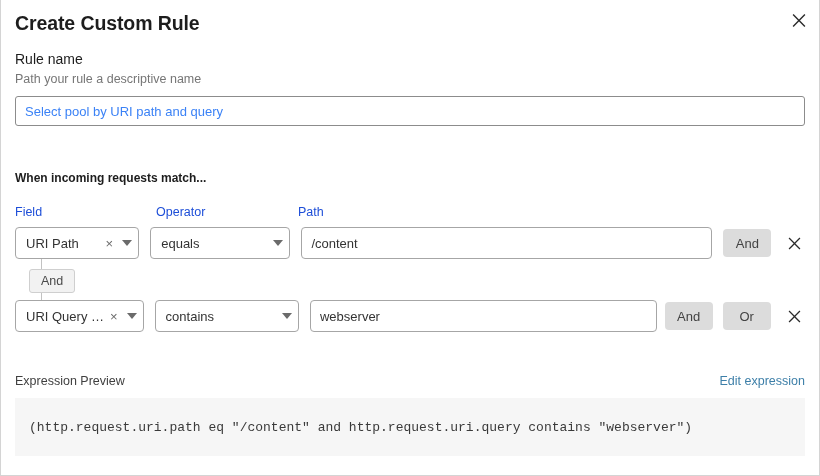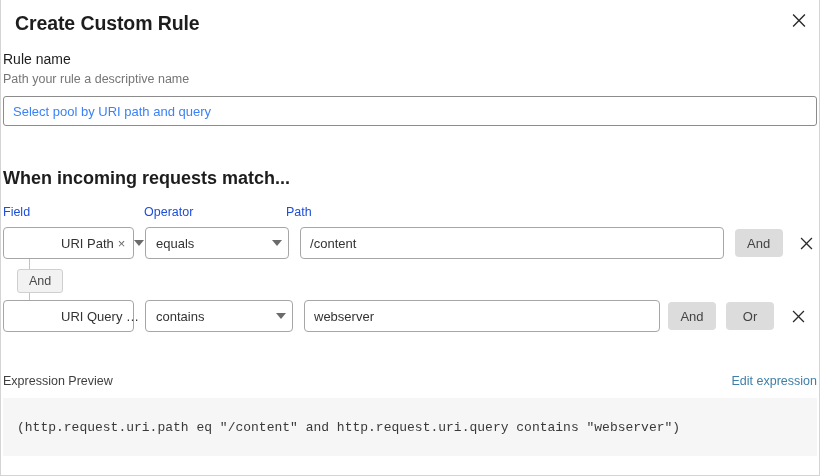--- a/index.html
+++ b/index.html
@@ -39,21 +39,21 @@
     position: absolute;
     top: 8px; right: 8px;
     width: 24px; height: 24px;
     display: flex; align-items: center; justify-content: center;
     cursor: pointer;
     background: none; border: none; padding: 0;
   }
   .close-btn svg { display: block; }
 
   
-  .modal-body { padding: 0 2px; }
+  .modal-body { padding: 0 14px; }
 
   .field-label {
     font-size: 14px;
     color: #1d1d1d;
     line-height: 18px;
     margin-top: 4px;
   }
   .field-hint {
     font-size: 12.5px;
     color: #767676;
@@ -70,21 +70,21 @@
     font-family: "Liberation Sans", sans-serif;
     font-size: 13px;
     color: #3b82f6;
     background: #ffffff;
     border: 1px solid #8c8c8c;
     border-radius: 3px;
     outline: none;
   }
 
   .section-heading {
-    font-size: 18px;
+    font-size: 12px;
     font-weight: bold;
     color: #1d1d1d;
     margin-top: 43px;
     line-height: 18px;
   }
 
   
   .cond-headers {
     position: relative;
     height: 22px;
@@ -125,21 +125,21 @@
   .sel-op    { width: 148px; margin-left: 11px; }
 
   .sel-value {
     flex: 0 0 auto;
     font-size: 13px;
     color: #333333;
     white-space: nowrap;
     overflow: hidden;
     text-overflow: ellipsis;
   }
-  .sel-field .sel-value { max-width: 80px; margin-left: 47px; }
+  .sel-field .sel-value { max-width: 80px; }
   .sel-op .sel-value { flex: 1 1 auto; }
 
   .sel-clear {
     margin-left: auto;
     font-size: 13px;
     color: #6b6b6b;
     line-height: 1;
     padding: 0 4px;
     cursor: pointer;
   }

